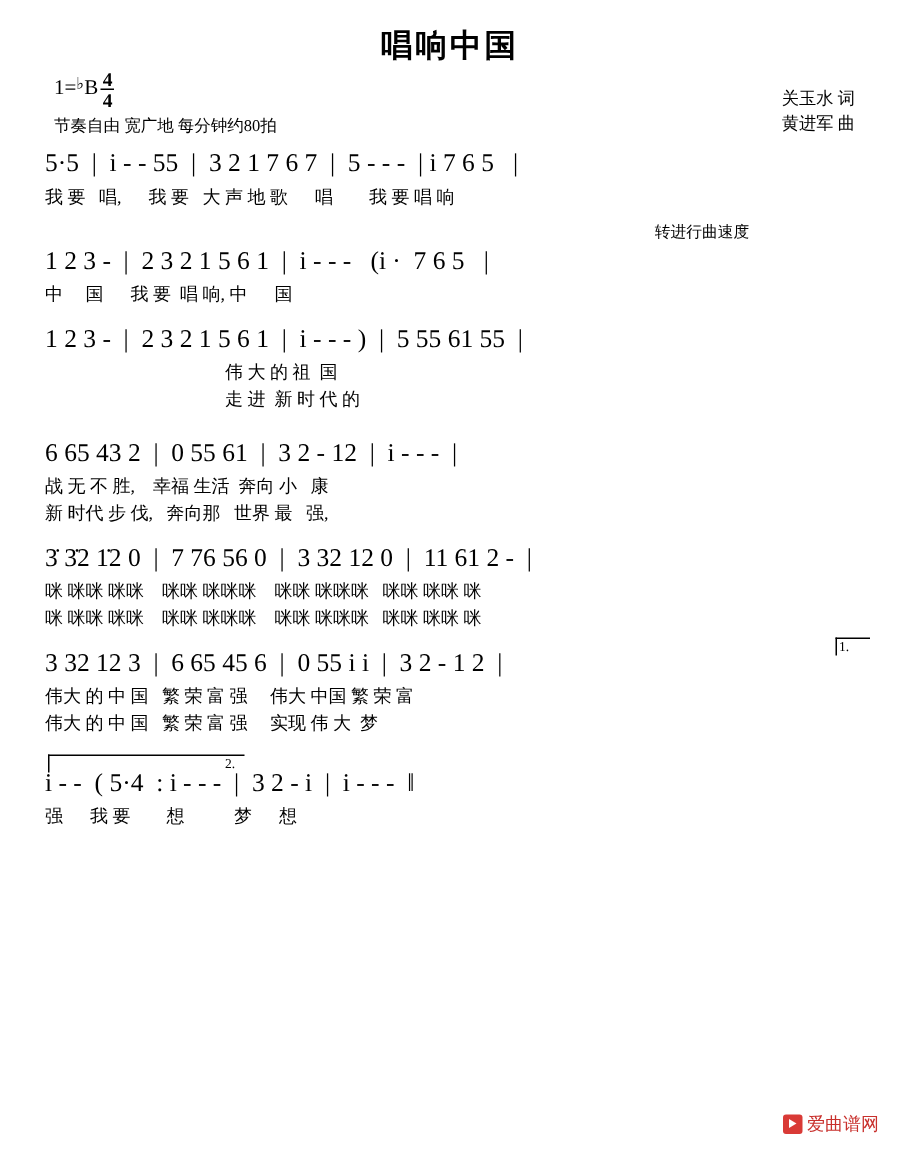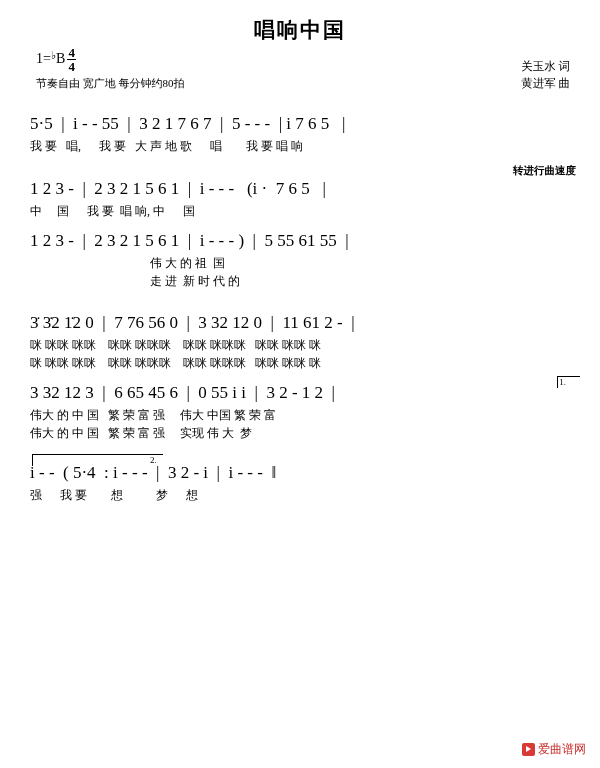--- a/index.html
+++ b/index.html
@@ -45,21 +45,20 @@
     position:absolute;
     right:30px; top:58px;
     font-size:11.5px;
     text-align:right;
     line-height:1.5;
   }
   .score{
     position:absolute;
     left:0; top:98px;
     width:600px;
-    margin-top:15px;
   }
   .line{
     position:relative;
     margin-bottom:4px;
     padding-left:30px;
     padding-right:24px;
   }
   .notes{
     font-family:"Liberation Serif", serif;
     font-size:17px;
@@ -75,23 +74,22 @@
     line-height:1.5;
     letter-spacing:0px;
   }
   .anno{
     font-size:10.5px;
     white-space:pre;
     height:13px;
     line-height:1.2;
   }
   .anno-right{
-    text-align:right;
+    text-align:center;
     padding-left:330px;
-    font-weight:bold;
   }
   .rowgap{height:6px;}
   .watermark{
     position:absolute;
     right:14px; bottom:10px;
     font-size:12px;
     color:#c8302c;
     font-family:"Liberation Sans", sans-serif;
     display:flex;
     align-items:center;
@@ -158,20 +156,25 @@
 
   <div class="line">
     <div class="notes">1 2 3 -  |  2 3 2 1 5 6 1  |  i - - - )  |  5 55 61 55  |</div>
     <div class="lyrics">                                        伟 大 的 祖  国</div>
     <div class="lyrics">                                        走 进  新 时 代 的</div>
   </div>
   <div class="rowgap"></div>
 
   <div class="rowgap"></div>
 
+  <div class="line">
+    <div class="notes">6 65 43 2  |  0 55 61  |  3 2 - 12  |  i - - -  |</div>
+    <div class="lyrics">战 无 不 胜,    幸福 生活  奔向 小   康</div>
+    <div class="lyrics">新 时代 步 伐,   奔向那   世界 最   强,</div>
+  </div>
   <div class="rowgap"></div>
 
   <div class="line">
     <div class="notes">3̇ 3̇2 1̇2 0  |  7 76 56 0  |  3 32 12 0  |  11 61 2 -  |</div>
     <div class="lyrics">咪 咪咪 咪咪    咪咪 咪咪咪    咪咪 咪咪咪   咪咪 咪咪 咪</div>
     <div class="lyrics">咪 咪咪 咪咪    咪咪 咪咪咪    咪咪 咪咪咪   咪咪 咪咪 咪</div>
   </div>
   <div class="rowgap"></div>
 
   <div class="line">

